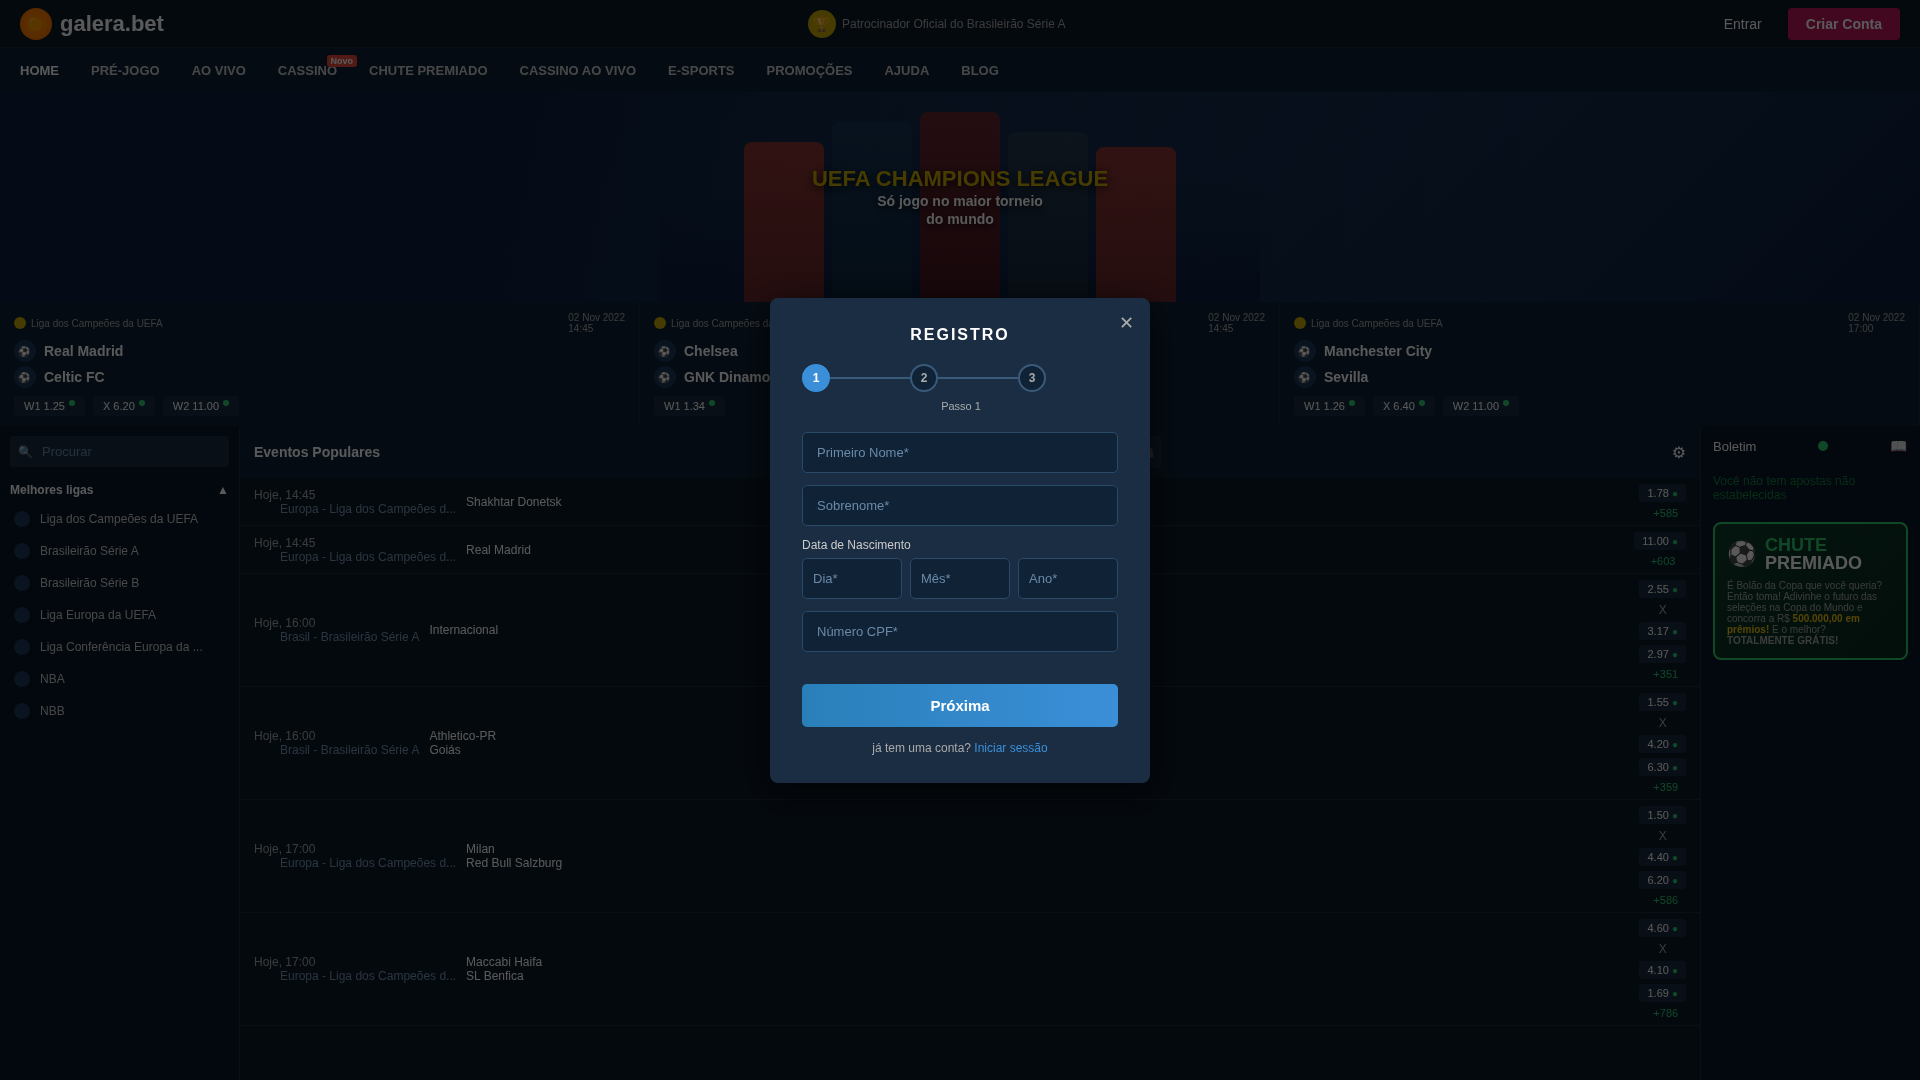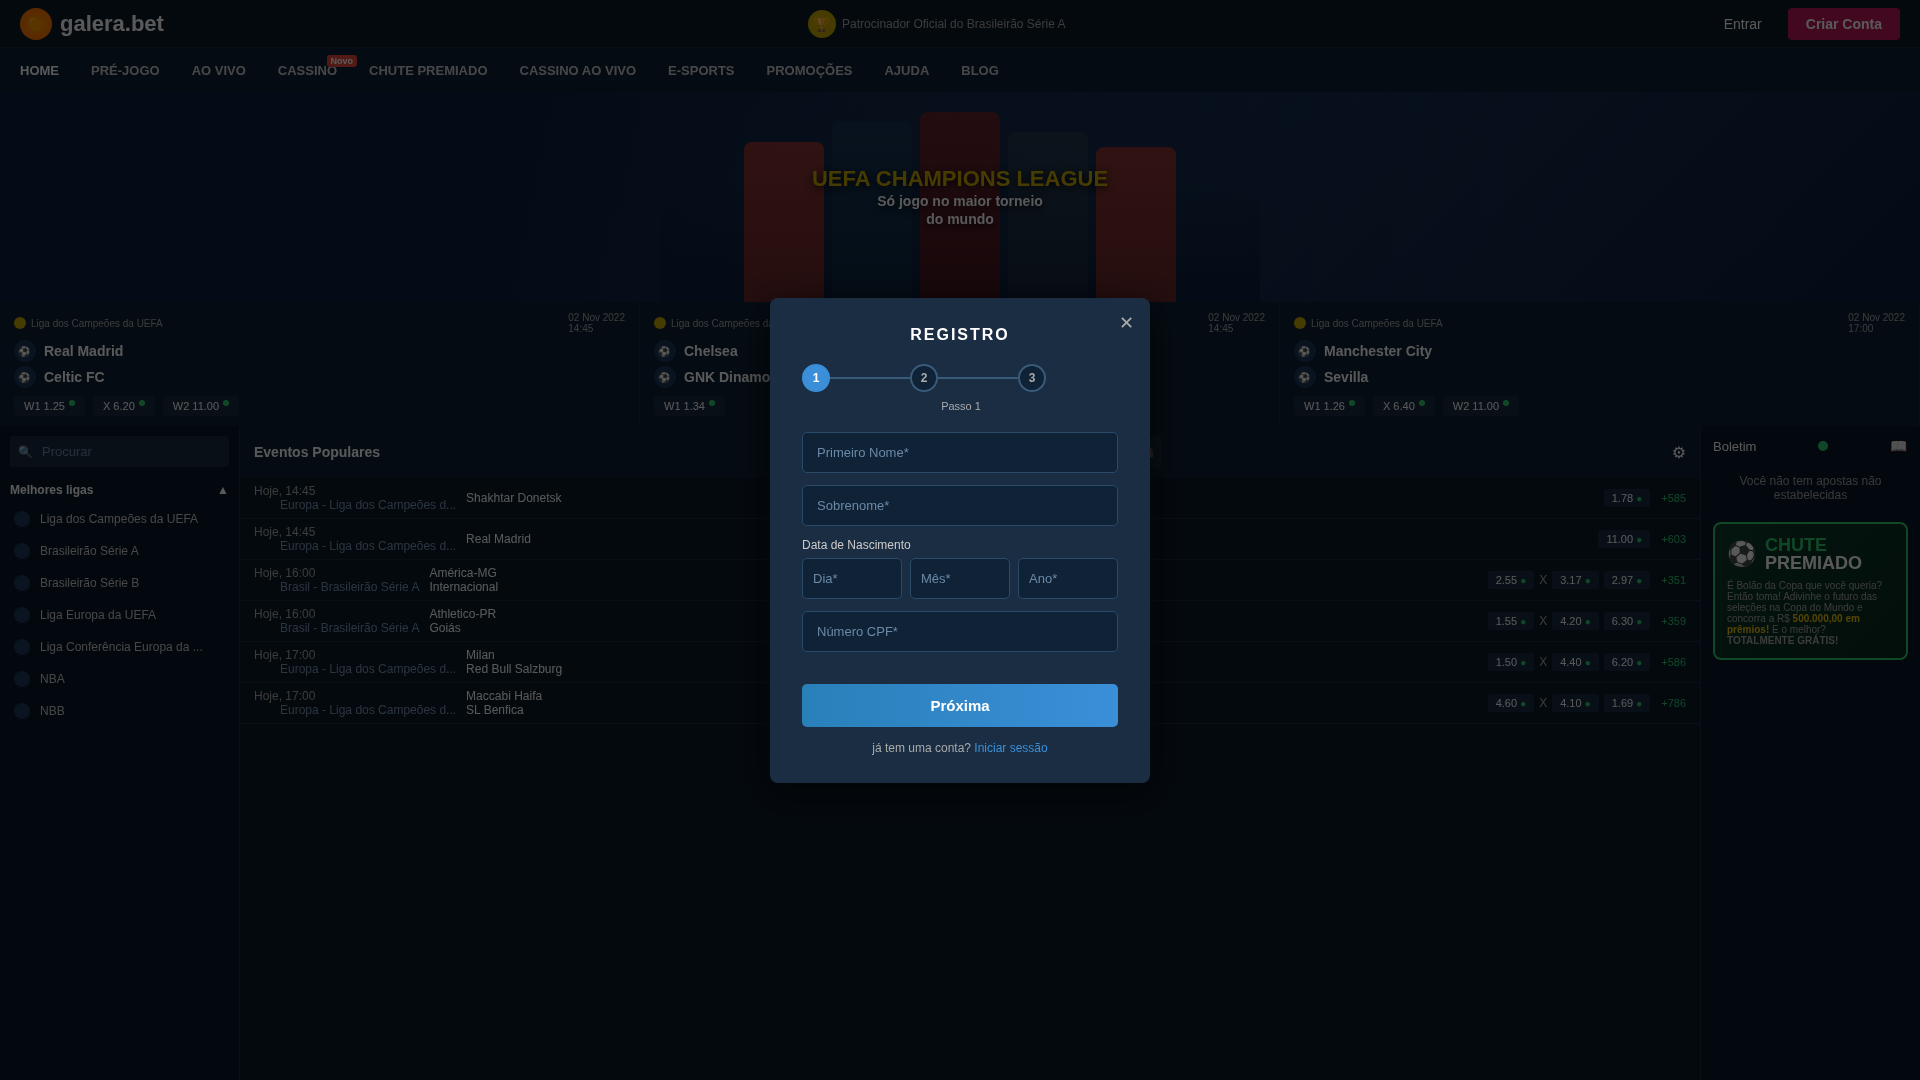--- a/index.html
+++ b/index.html
@@ -309,21 +309,21 @@
       padding: 6px 14px;
       border-bottom: 1px solid #1a2d42;
       font-size: 12px;
       gap: 10px;
     }
     .event-time { color: #aaa; min-width: 90px; }
     .event-teams { flex: 1; color: #fff; }
     .event-league { color: #7a99b8; font-size: 12px; margin-left: 26px; }
     .event-odd-x { color: #aaa; }
     .event-more { color: #2ecc71; font-size: 11px; margin-left: 6px; }
-    .odds-group { display: flex; gap: 5px; align-items: center; }
+    .odds-group { display: flex; gap: 5px; align-items: center; flex-direction: column; }
     .odd-val { background: #1a2d42; padding: 3px 8px; border-radius: 3px; font-size: 11px; }
     .odd-green { color: #2ecc71; font-size: 10px; }
 
     
     .boletim {
       width: 220px;
       background: #0a1828;
       border-left: 1px solid #1a2d42;
       flex-shrink: 0;
       padding: 12px;
@@ -331,22 +331,21 @@
     .boletim-header {
       display: flex;
       justify-content: space-between;
       align-items: center;
       margin-bottom: 12px;
       font-size: 13px;
       font-weight: 400;
     }
     .boletim-empty {
       font-size: 12px;
-      color: #a3a3a3;
-      text-align: center;
+      color: #15803d;
       margin-top: 20px;
     }
     .chute-premiado-card {
       margin-top: 20px;
       background: linear-gradient(135deg, #0d3b2a 0%, #0a2a1e 100%);
       border: 2px solid #2ecc71;
       border-radius: 8px;
       padding: 12px;
       font-size: 12px;
       color: #fff;
@@ -687,21 +686,20 @@
       <span class="odd-val">11.00 <span class="odd-green">●</span></span>
       <span class="event-more">+603</span>
     </div>
   </div>
         <div class="event-row">
     <div class="event-time">
       <div>Hoje, 16:00</div>
       <div class="event-league">Brasil - Brasileirão Série A</div>
     </div>
     <div class="event-teams">
-      <div>América-MG</div>
       <div>Internacional</div>
     </div>
     <div class="odds-group">
       <span class="odd-val">2.55 <span class="odd-green">●</span></span>
       <span class="event-odd-x">X</span>
             <span class="odd-val">3.17 <span class="odd-green">●</span></span>
       <span class="odd-val">2.97 <span class="odd-green">●</span></span>
       <span class="event-more">+351</span>
     </div>
   </div>

